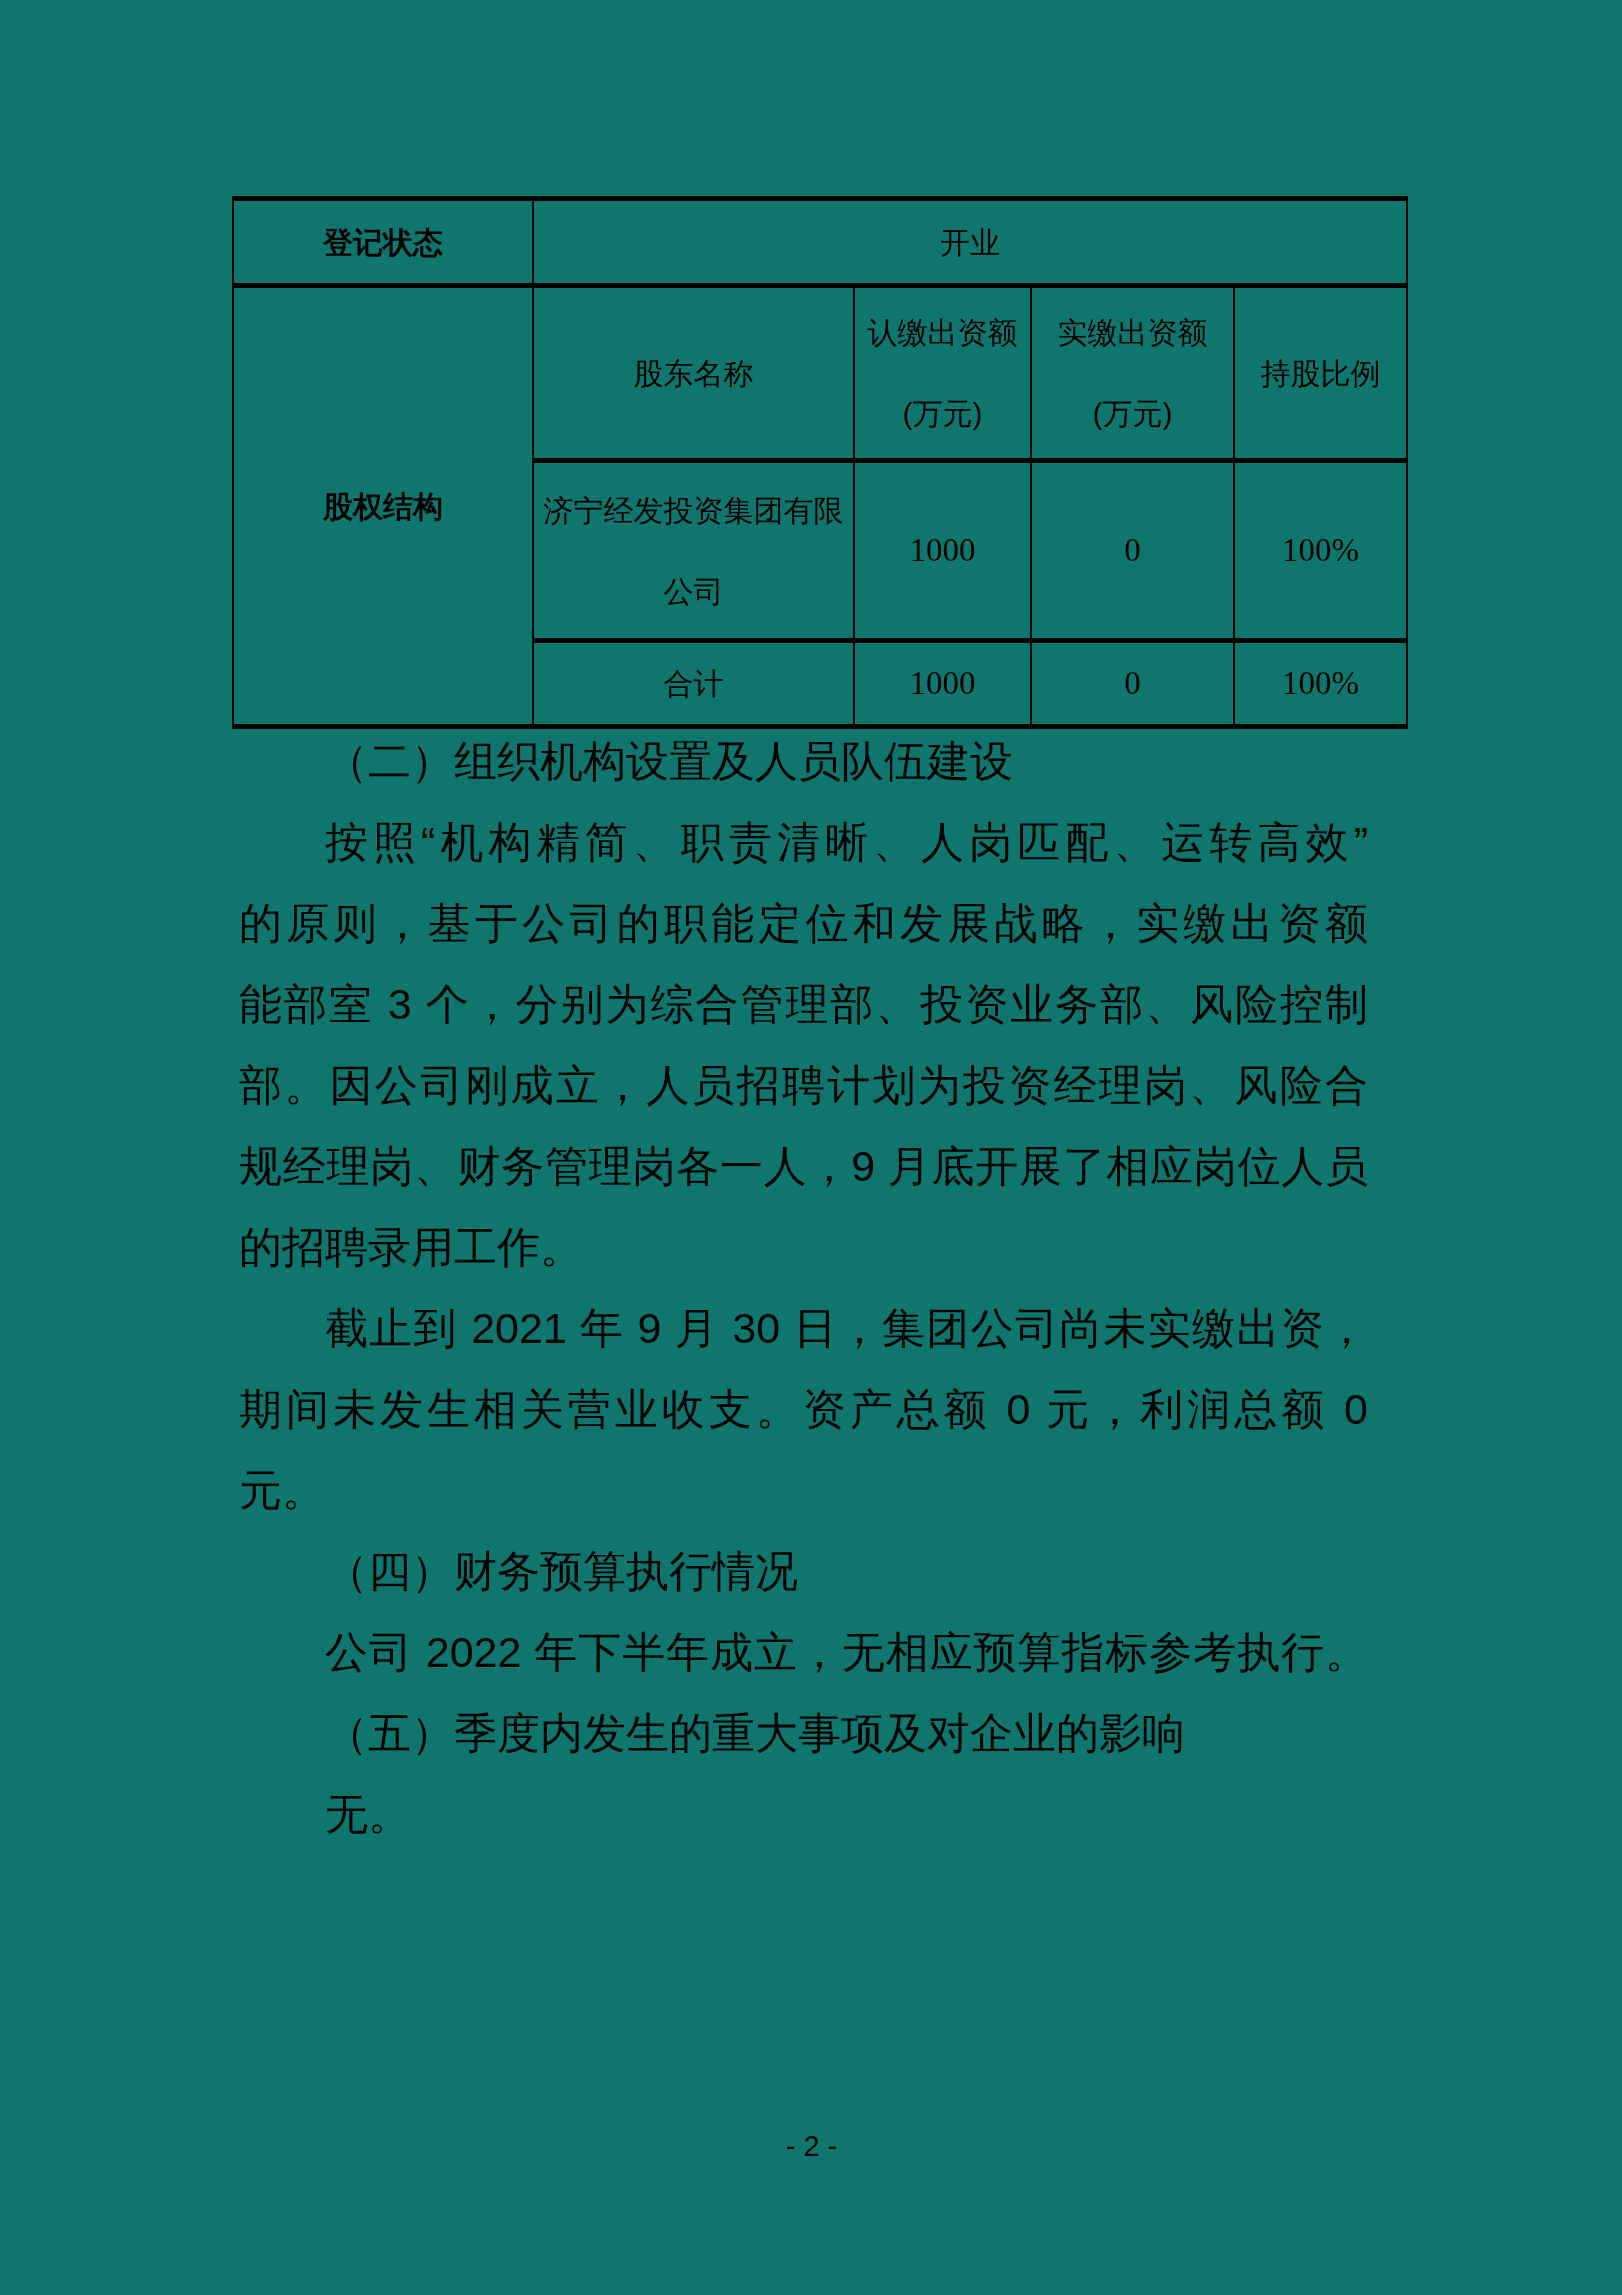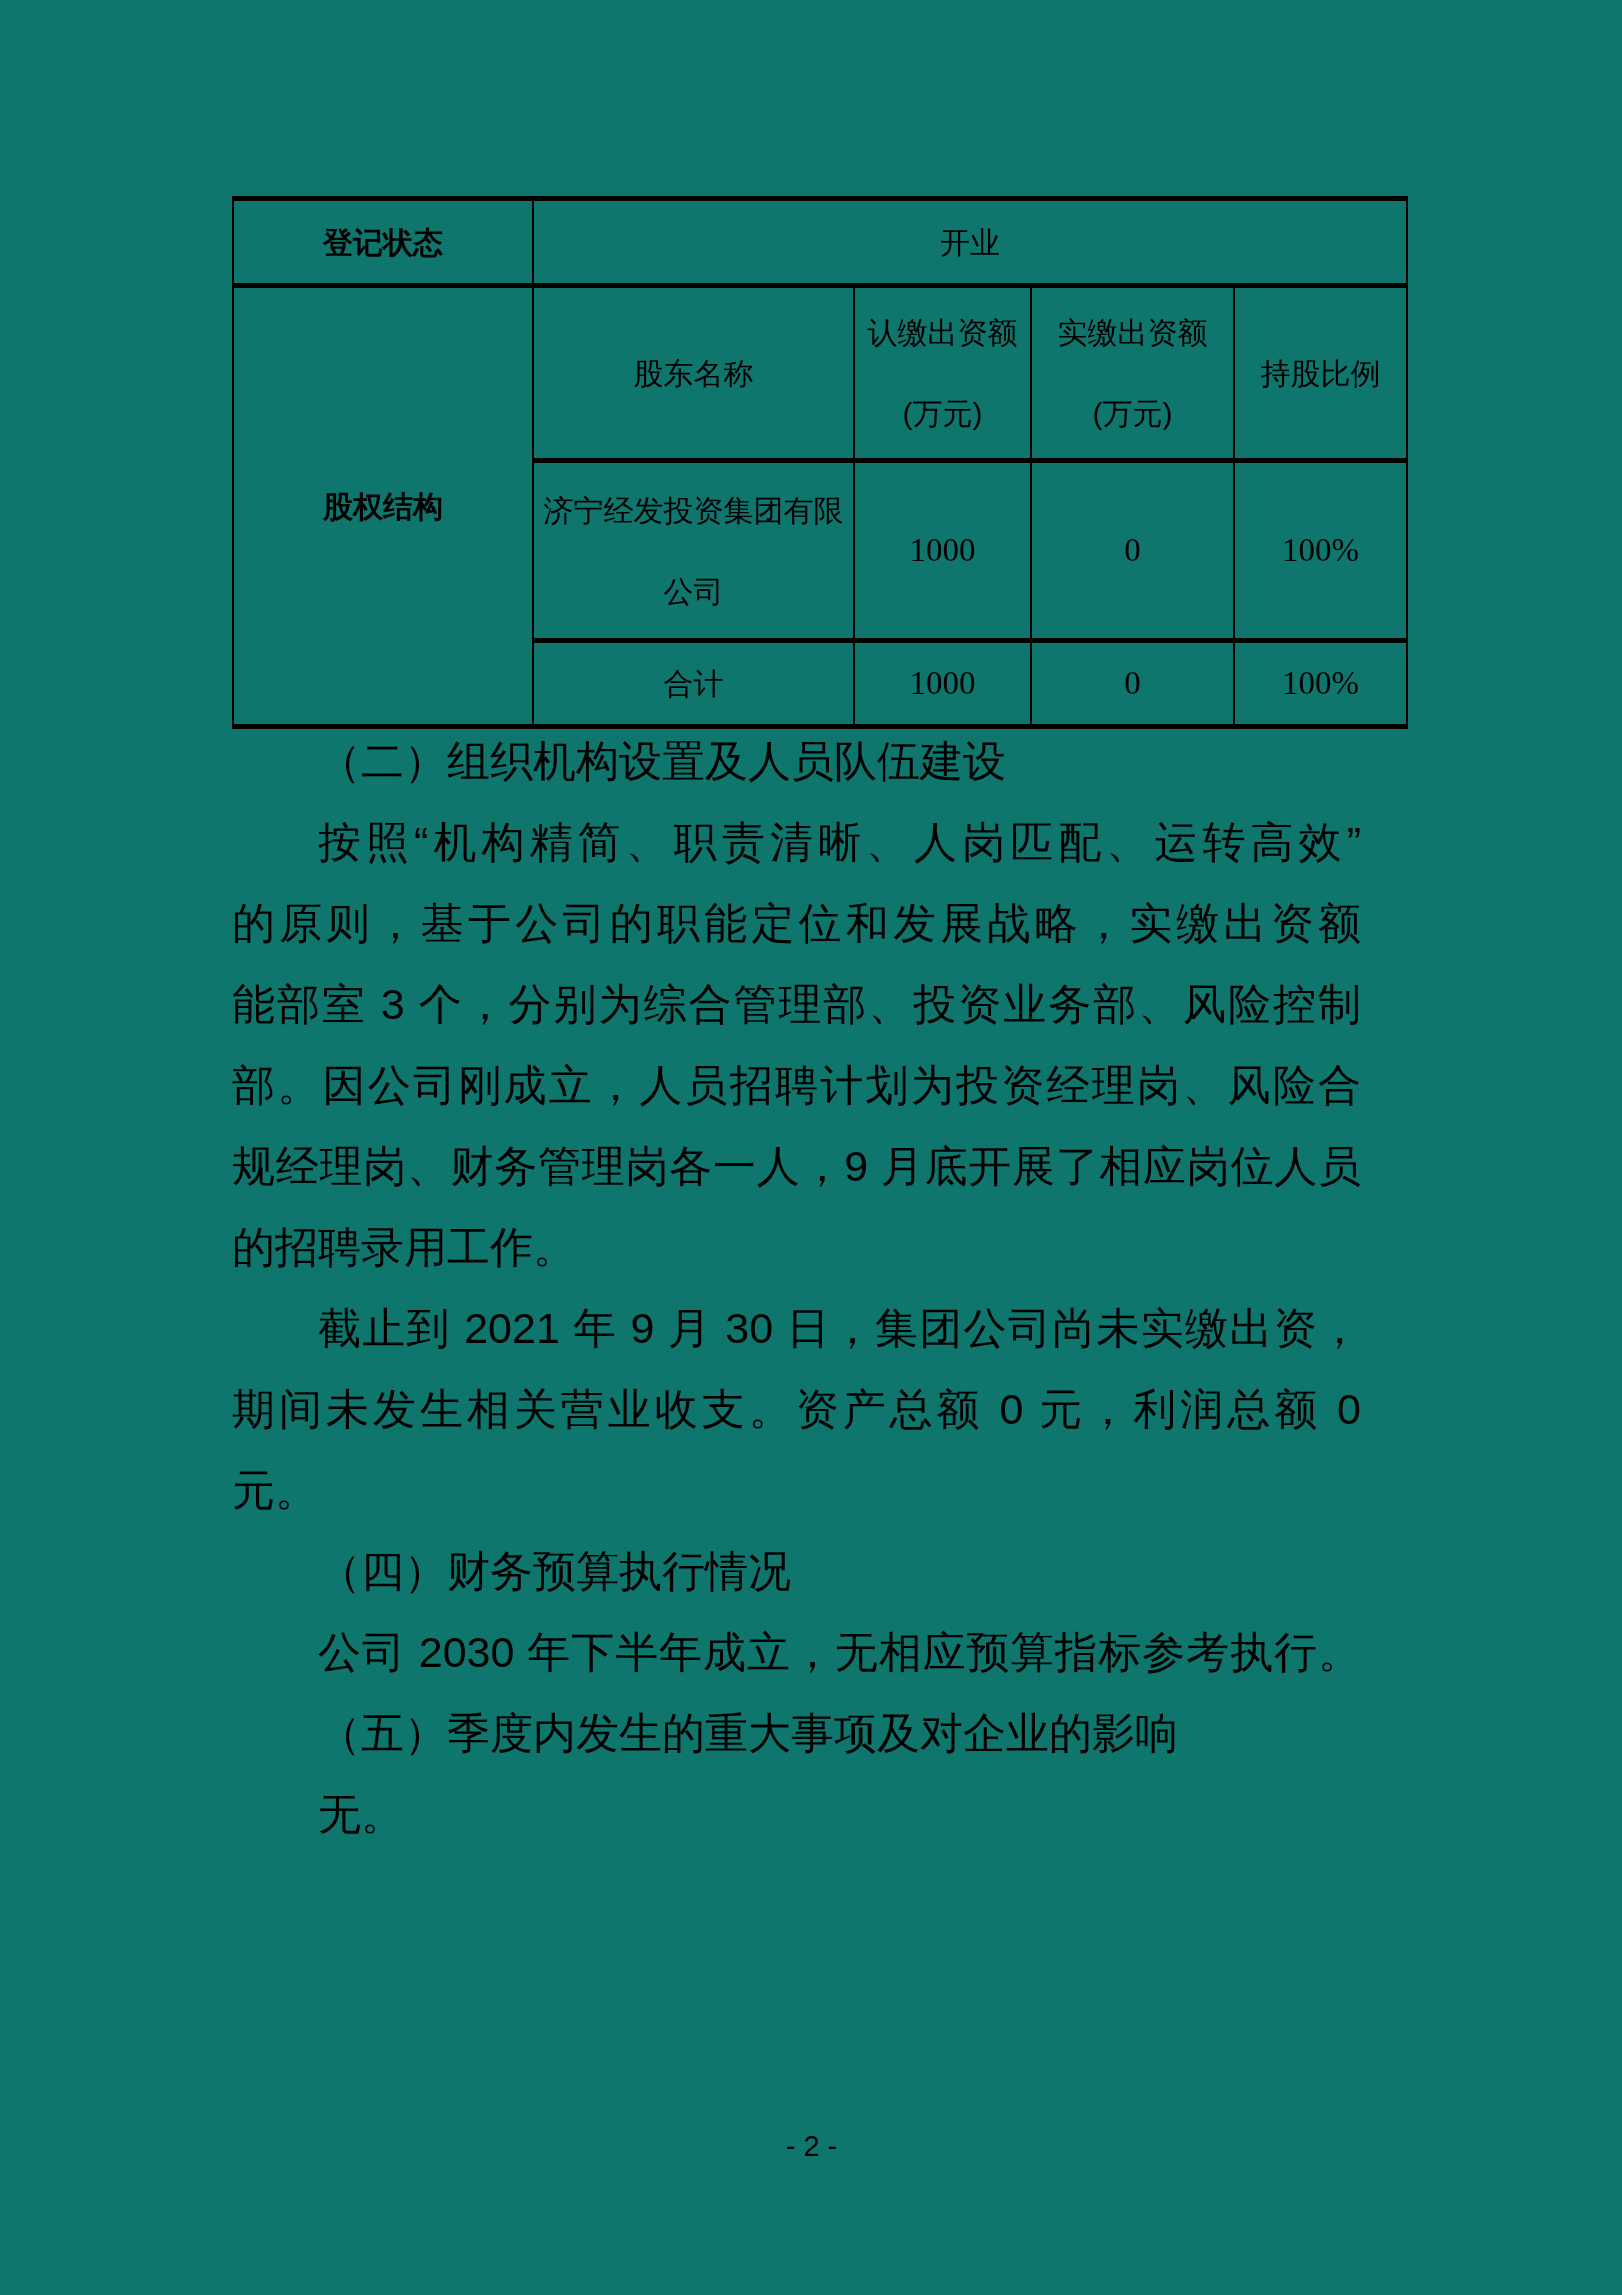--- a/index.html
+++ b/index.html
@@ -49,21 +49,21 @@
   }
   .info-table td.num {
     font-family: "Liberation Serif", serif;
     font-size: 33px;
   }
   .hdr-line { line-height: 81px; }
 
   
   .body-text {
     position: absolute;
-    left: 232px;
+    left: 239px;
     top: 721px;
     width: 1129px;
     font-size: 43px;
     line-height: 81px;
   }
   .line {
     height: 81px;
   }
   .indent { text-indent: 86px; }
   .jl {
@@ -134,21 +134,21 @@
     <div class="line indent jl">按照“机构精简、职责清晰、人岗匹配、运转高效”</div>
     <div class="line jl">的原则，基于公司的职能定位和发展战略，实缴出资额</div>
     <div class="line jl">能部室 3 个，分别为综合管理部、投资业务部、风险控制</div>
     <div class="line jl">部。因公司刚成立，人员招聘计划为投资经理岗、风险合</div>
     <div class="line jl">规经理岗、财务管理岗各一人，9 月底开展了相应岗位人员</div>
     <div class="line">的招聘录用工作。</div>
     <div class="line indent jl">截止到 2021 年 9 月 30 日，集团公司尚未实缴出资，</div>
     <div class="line jl">期间未发生相关营业收支。资产总额 0 元，利润总额 0</div>
     <div class="line">元。</div>
     <div class="line indent">（四）财务预算执行情况</div>
-    <div class="line indent jl">公司 2030 年下半年成立，无相应预算指标参考执行。</div>
+    <div class="line indent jl">公司 2022 年下半年成立，无相应预算指标参考执行。</div>
     <div class="line indent">（五）季度内发生的重大事项及对企业的影响</div>
     <div class="line indent">无。</div>
   </div>
 
   <div class="page-number">- 2 -</div>
 
 </div>
 
 
 </body></html>

